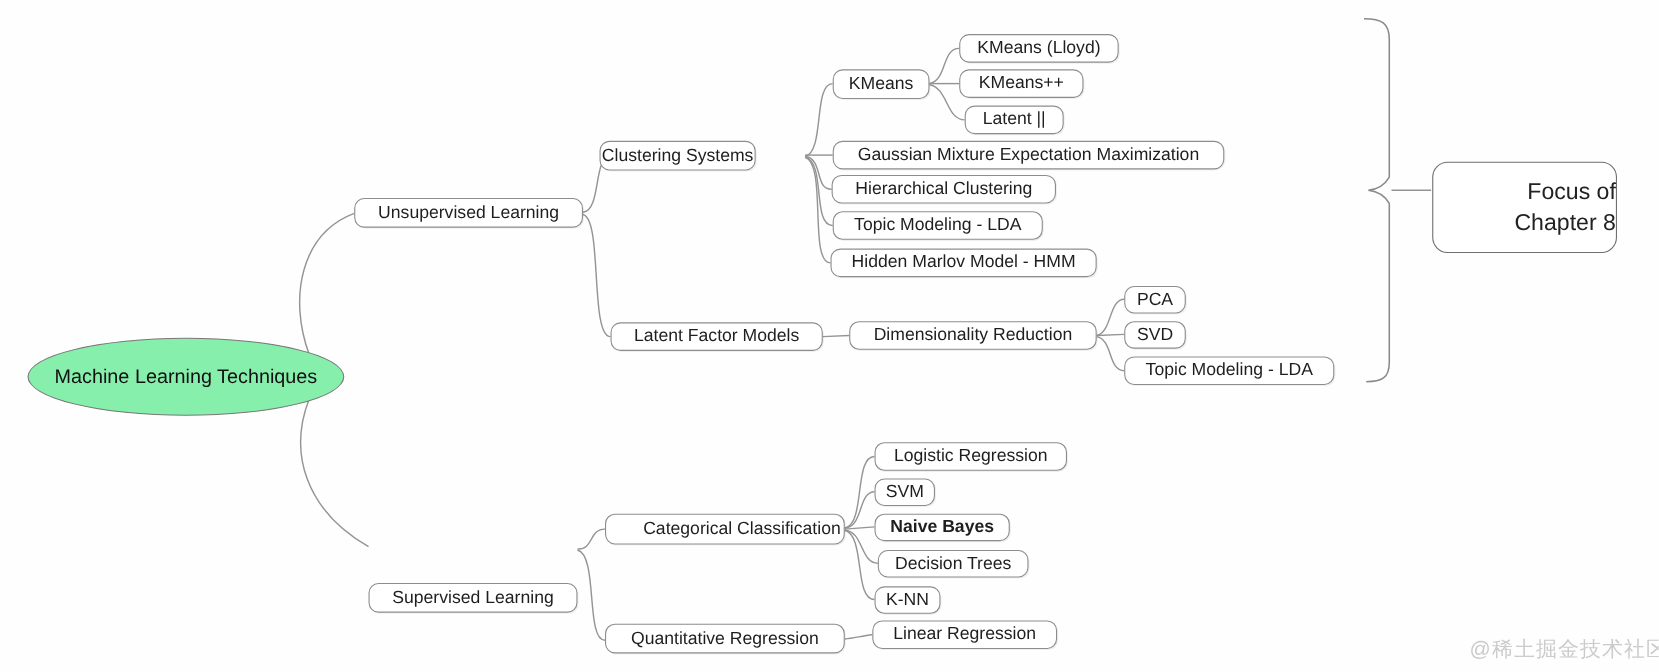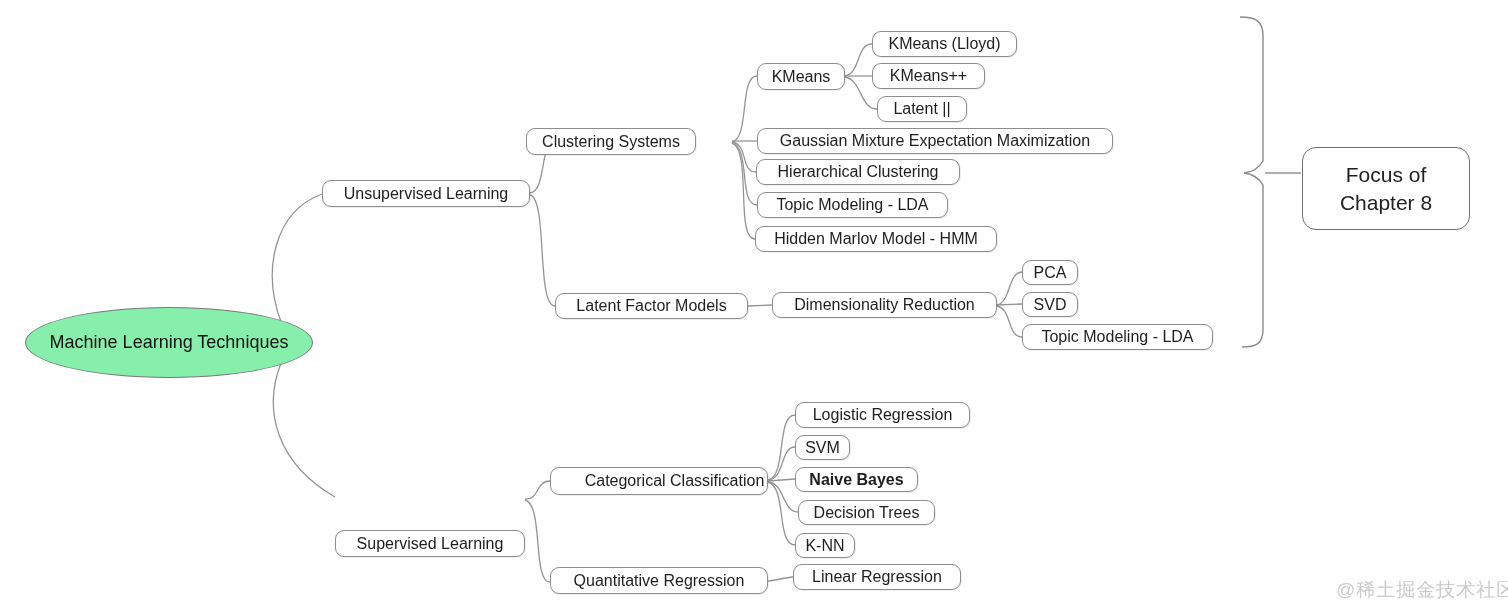--- a/index.html
+++ b/index.html
@@ -18,21 +18,21 @@
   }
   .root{
     position:absolute;left:25px;top:307px;width:288px;height:71px;
     background:#86efac;border:1.5px solid #787878;border-radius:50%;
     display:flex;align-items:center;justify-content:center;
     font-size:18px;color:#111111;box-sizing:border-box;white-space:nowrap;
   }
   .focus{
     position:absolute;left:1302px;top:147px;width:168px;height:83px;
     background:#ffffff;border:1.4px solid #6f6f6f;border-radius:14px;
-    display:flex;flex-direction:column;align-items:center;justify-content:center;
+    display:flex;flex-direction:column;align-items:flex-end;justify-content:center;
     font-size:21px;line-height:28px;color:#222222;box-sizing:border-box;text-align:center;
   }
   .watermark{
     position:absolute;left:1336px;top:577px;font-size:19px;color:#cbcbcb;
     white-space:nowrap;letter-spacing:1px;
   }
 </style>
 </head>
 <body>
 
@@ -65,21 +65,21 @@
     <path d="M 768,581 C 777,580 784,578 793,577"></path>
     <path class="brace" d="M 1240,17 C 1256,17 1263,21 1263,36 L 1263,161 C 1259,168 1253,172 1244,173 C 1253,174 1259,178 1263,185 L 1263,329 C 1263,344 1256,347 1242,347"></path>
     <path d="M 1265,173 L 1301,173"></path>
   </svg>
 
   <div class="root">Machine Learning Techniques</div>
 
   <div class="node" style="left:322px;top:180px;width:208px;height:27px;">Unsupervised Learning</div>
   <div class="node" style="left:335px;top:486px;width:190px;height:27px;margin-top:44px;">Supervised Learning</div>
 
-  <div class="node" style="left:526px;top:128px;width:170px;height:27px;">Clustering Systems</div>
+  <div class="node" style="left:545px;top:128px;width:142px;height:27px;">Clustering Systems</div>
   <div class="node" style="left:555px;top:293px;width:193px;height:26px;">Latent Factor Models</div>
 
   <div class="node" style="left:757px;top:63px;width:88px;height:27px;">KMeans</div>
   <div class="node" style="left:872px;top:31px;width:145px;height:26px;">KMeans (Lloyd)</div>
   <div class="node" style="left:872px;top:63px;width:113px;height:26px;">KMeans++</div>
   <div class="node" style="left:877px;top:96px;width:90px;height:26px;">Latent ||</div>
 
   <div class="node" style="left:757px;top:128px;width:356px;height:26px;">Gaussian Mixture Expectation Maximization</div>
   <div class="node" style="left:756px;top:159px;width:204px;height:26px;">Hierarchical Clustering</div>
   <div class="node" style="left:757px;top:192px;width:191px;height:26px;">Topic Modeling - LDA</div>

